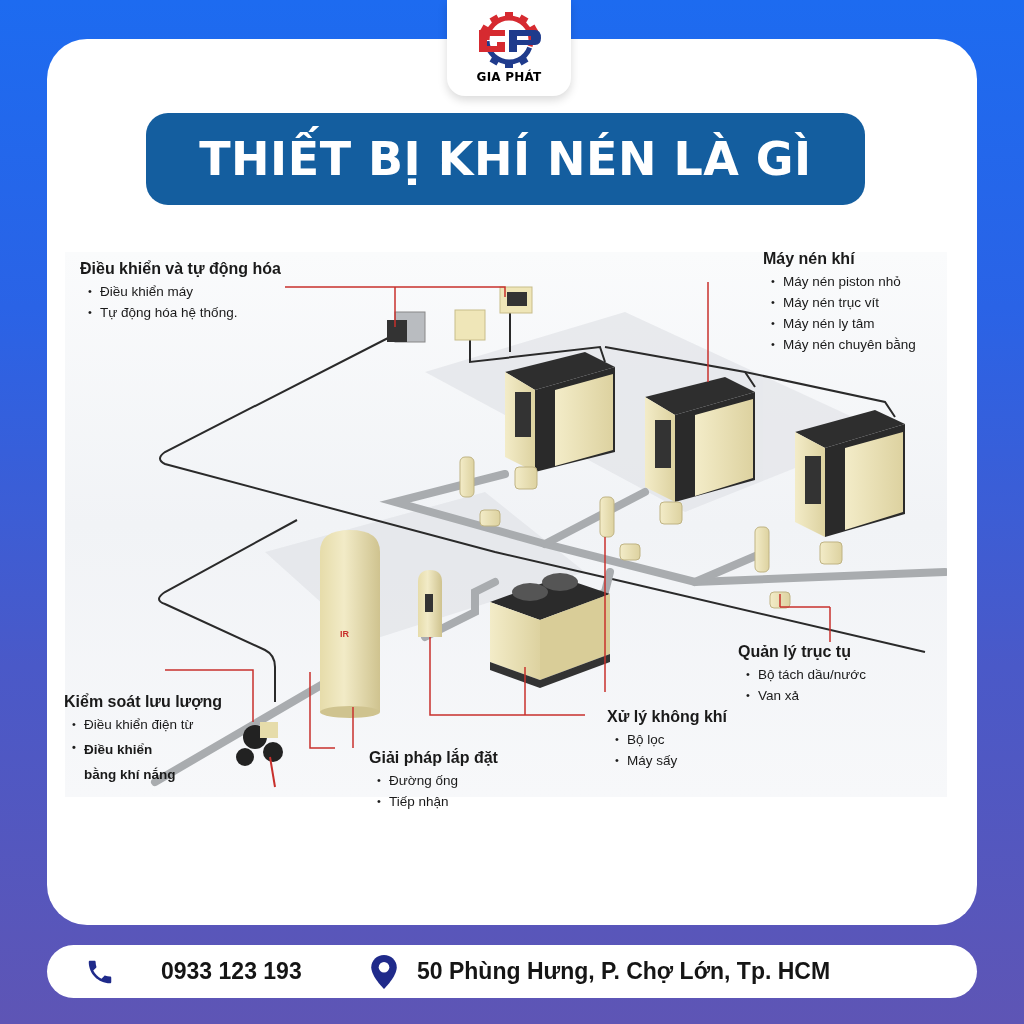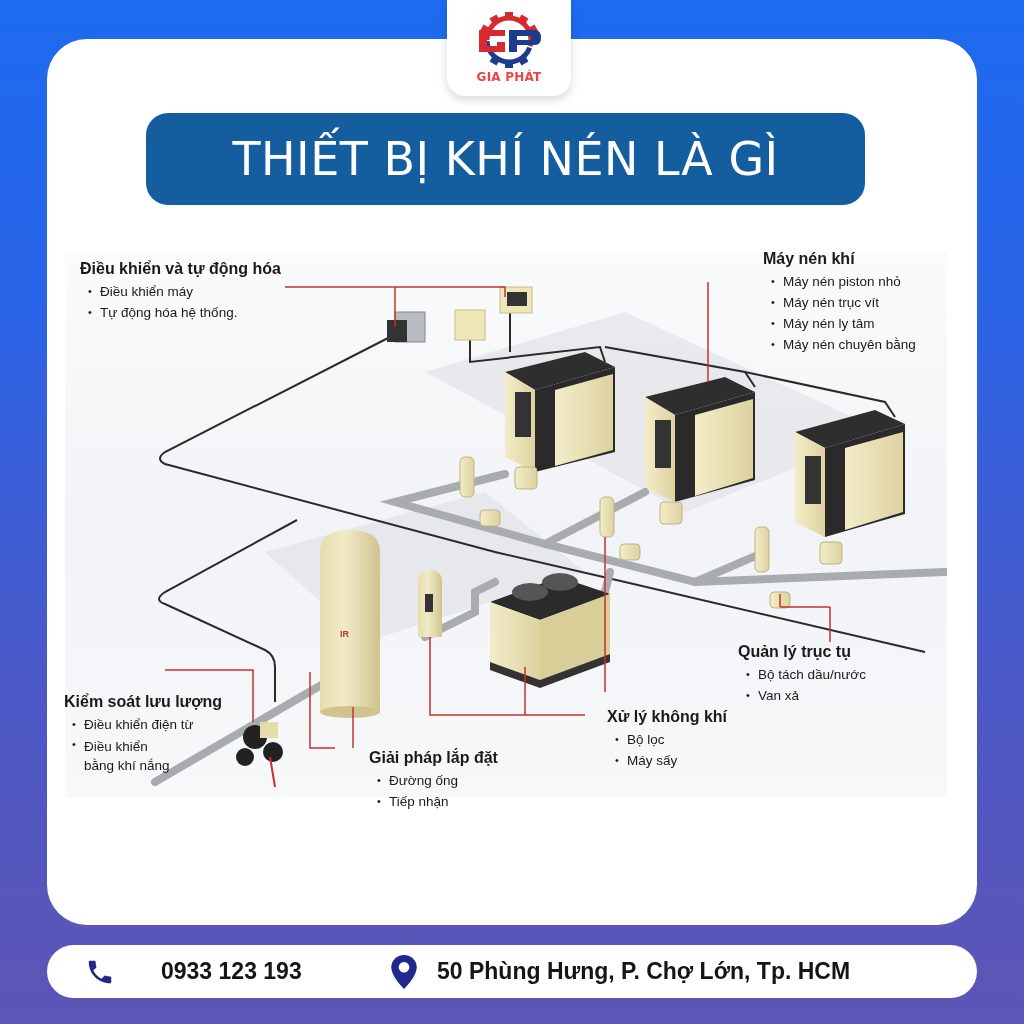--- a/index.html
+++ b/index.html
@@ -11,31 +11,31 @@
   }
   .logo-tab {
     position: absolute; left: 447px; top: 0; width: 124px; height: 96px;
     background: #fff; border-radius: 0 0 18px 18px;
     box-shadow: 0 4px 10px rgba(0,0,0,0.15);
     display: flex; flex-direction: column; align-items: center; justify-content: center;
     z-index: 3;
   }
   .logo-tab .brand {
     font-family: "DejaVu Sans", sans-serif; font-weight: bold; font-size: 12px;
-    color: #ef4444; margin-top: 2px; letter-spacing: 0.2px;
+    color: #000000; margin-top: 2px; letter-spacing: 0.2px;
   }
   .card {
     position: absolute; left: 47px; top: 39px; width: 930px; height: 886px;
     background: #fff; border-radius: 40px;
   }
   .title-pill {
     position: absolute; left: 146px; top: 113px; width: 719px; height: 92px;
     background: #145e9f; border-radius: 22px;
     display: flex; align-items: center; justify-content: center;
-    color: #fff; font-weight: normal; font-size: 46px; letter-spacing: 0.5px;
+    color: #fff; font-weight: bold; font-size: 46px; letter-spacing: 0.5px;
     font-family: "DejaVu Sans", sans-serif;
   }
   .diagram {
     position: absolute; left: 65px; top: 252px; width: 882px; height: 545px;
     background: linear-gradient(180deg, #fafbfc 0%, #f1f3f6 50%, #f7f8fa 100%);
   }
   .diagram svg { position: absolute; left: 0; top: 0; }
   .label { position: absolute; color: #1a1a1a; z-index: 2; }
   .label .h {
     font-family: "Liberation Sans", sans-serif; font-weight: bold; font-size: 16px;
@@ -252,32 +252,32 @@
   <ul>
     <li>Đường ống</li>
     <li>Tiếp nhận</li>
   </ul>
 </div>
 
 <div class="label" style="left:64px; top:693px;">
   <div class="h">Kiểm soát lưu lượng</div>
   <ul>
     <li>Điều khiển điện từ</li>
-    <li style="white-space:pre-line; line-height:19px; padding-top:2px;">Điều khiển
+    <li style="white-space:pre-line; line-height:25px; padding-top:2px;font-weight:bold;">Điều khiển
 bằng khí nắng</li>
   </ul>
 </div>
 
 <div class="footer">
   <div class="item" style="left:38px;gap:32px;">
     <svg width="30" height="30" viewBox="0 0 24 24" style="margin-right:14px;">
       <path fill="#1f2a8a" d="M6.6 10.8c1.4 2.8 3.8 5.1 6.6 6.6l2.2-2.2c.3-.3.7-.4 1-.2 1.1.4 2.3.6 3.6.6.6 0 1 .4 1 1V20c0 .6-.4 1-1 1C10.6 21 3 13.4 3 4c0-.6.4-1 1-1h3.5c.6 0 1 .4 1 1 0 1.3.2 2.5.6 3.6.1.3 0 .7-.2 1L6.6 10.8z"></path>
     </svg>
     <span class="txt">0933 123 193</span>
   </div>
-  <div class="item" style="left:344px;align-items:center;">
+  <div class="item" style="left:324px;align-items:center;">
     <svg width="26" height="34" viewBox="0 0 24 32" style="margin-right:20px;">
       <path fill="#1f2a8a" d="M12 0C5.4 0 0 5.2 0 11.6 0 20.4 12 32 12 32s12-11.6 12-20.4C24 5.2 18.6 0 12 0z"></path>
       <circle cx="12" cy="11.5" r="5" fill="#fff"></circle>
     </svg>
     <span class="txt">50 Phùng Hưng, P. Chợ Lớn, Tp. HCM</span>
   </div>
 </div>
 
 </body></html>

